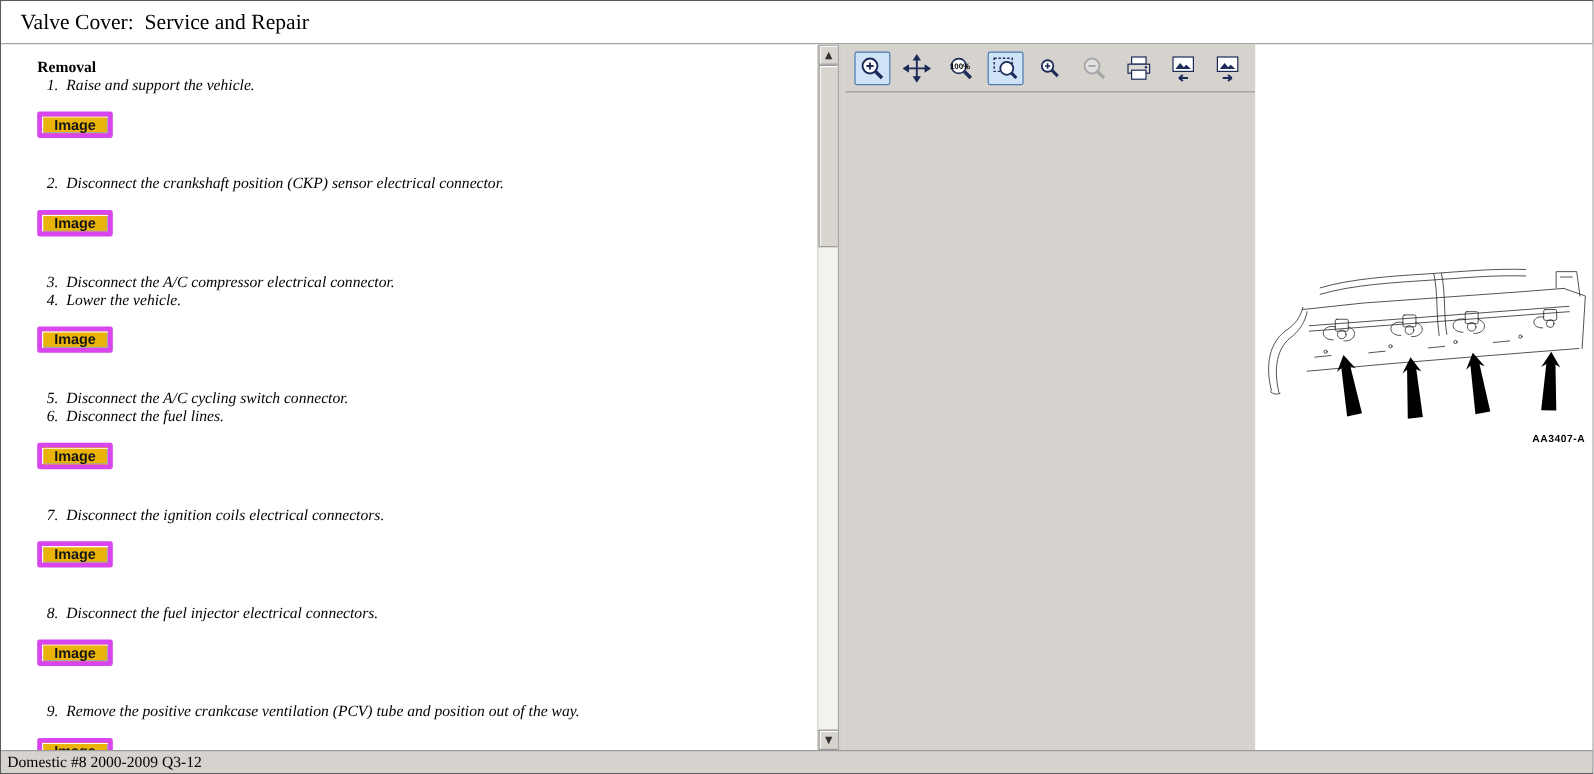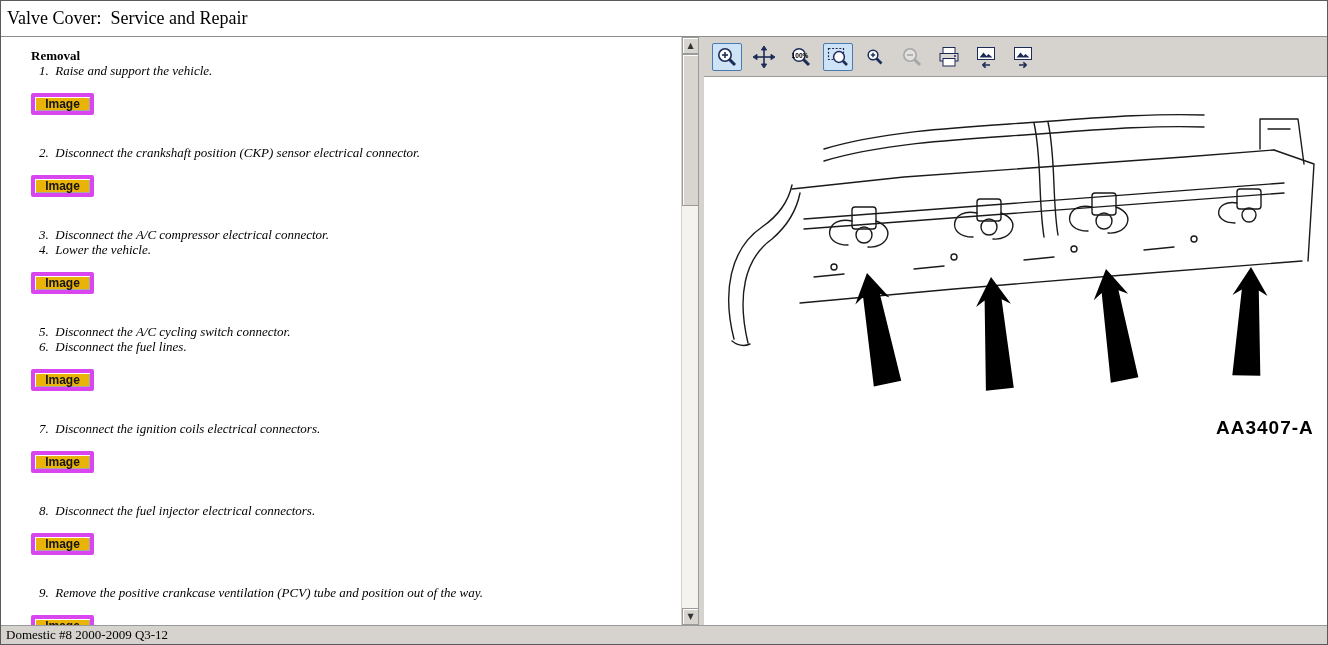--- a/index.html
+++ b/index.html
@@ -1,21 +1,21 @@
 <!DOCTYPE html>
 <html><head>
 <meta charset="utf-8">
 <style>
   * { margin:0; padding:0; box-sizing:border-box; }
   html,body { width:1328px; height:645px; overflow:hidden; background:#fff;
               font-family:"Liberation Serif", serif; color:#000; }
   .app { width:1328px; height:645px; border:1px solid #5a5a5a; display:flex; flex-direction:column; background:#fff; }
 
   
-  .titlebar { height:36px; flex:0 0 36px; display:flex; align-items:center; padding-left:6px;
+  .titlebar { height:36px; flex:0 0 36px; display:flex; align-items:center; padding-left:16px;
               background:#fff; border-bottom:1px solid #8d8d8d; }
   .titlebar .title { font-size:18px; white-space:pre; }
 
   
   .main { flex:1 1 auto; display:flex; min-height:0; }
 
   
   .left-panel { width:697px; flex:0 0 697px; position:relative; background:#fff; overflow:hidden; }
   .article { position:absolute; left:0; top:0; right:17px; bottom:0; overflow:hidden; padding:11px 24px 0 30px; }
   .heading { font-size:13px; font-weight:bold; line-height:15px; }
@@ -34,21 +34,21 @@
             font-family:"DejaVu Sans", sans-serif; cursor:pointer; }
   .sb-up { top:0; }
   .sb-down { bottom:0; }
   .sb-thumb { position:absolute; left:0; top:17px; width:17px; height:152px; background:#d8d5ce;
               border:1px solid #9a9a9a; box-shadow: inset 1px 1px 0 #fff; cursor:pointer; }
 
   
   .splitter { width:6px; flex:0 0 6px; background:#d6d3ce; border-left:1px solid #9a9a9a; }
 
   
-  .right-panel { flex:1 1 auto; display:flex; flex-direction:column; min-width:0; background:#d6d3ce; }
+  .right-panel { flex:1 1 auto; display:flex; flex-direction:row; min-width:0; background:#d6d3ce; }
   .toolbar { height:40px; flex:0 0 40px; display:flex; align-items:center; gap:7px; padding:0 8px;
              background:#d6d3ce; border-bottom:1px solid #9b9b9b; }
   .tb { width:30px; height:28px; display:flex; align-items:center; justify-content:center;
         background:transparent; border:1px solid transparent; border-radius:2px; cursor:pointer; }
   .tb.sel { background:#cfe3f6; border-color:#4a7ab0; }
   .tb.disabled { opacity:.45; }
   .figure-area { flex:1 1 auto; position:relative; background:#fff; min-height:0; }
   .figure-area svg.diagram { position:absolute; inset:0; width:100%; height:100%; }
 
   

